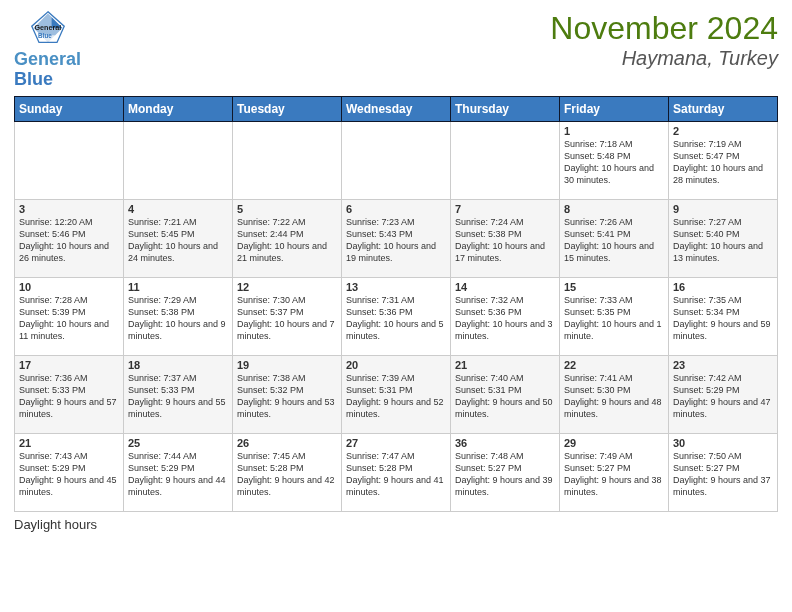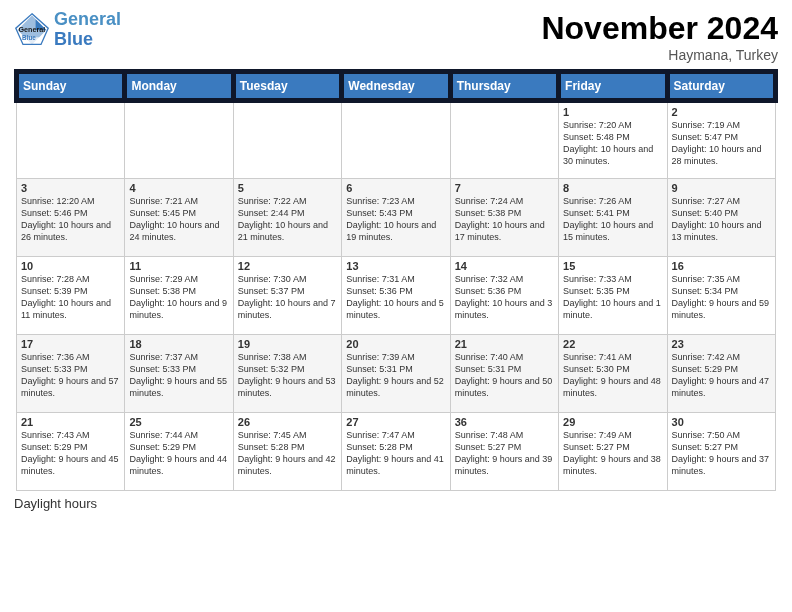--- a/index.html
+++ b/index.html
@@ -19,59 +19,61 @@
     .header {
       display: flex;
       justify-content: space-between;
       align-items: flex-start;
       margin-bottom: 6px;
     }
     .logo {
       display: flex;
       align-items: center;
       gap: 4px;
+      flex-direction: column;
     }
     .logo-text {
       font-size: 18px;
       font-weight: bold;
       color: #1a1a1a;
       line-height: 1.1;
     }
     .logo-text span {
       color: #4a90c4;
     }
     .logo-icon {
       width: 36px;
       height: 36px;
     }
     .title-block {
       text-align: right;
     }
     .month-title {
       font-size: 32px;
-      font-weight: bold;
-      color: #000000;
+      font-weight: normal;
+      color: #4d7c0f;
     }
     .location {
-      font-size: 14px;
+      font-size: 20px;
       color: #555;
+      font-style: italic;
     }
     .calendar {
       width: 100%;
       border-collapse: collapse;
       table-layout: fixed;
     }
     .calendar th {
       background: #3a7abf;
       color: #fff;
       font-size: 12px;
       font-weight: bold;
       padding: 5px 4px;
       text-align: left;
-      border: 5px solid #0f172a;
+      border: 1px solid #0f172a;
     }
     .calendar td {
       vertical-align: top;
       border: 1px solid #ccc;
       padding: 3px 4px;
       font-size: 9.5px;
       color: #333;
       height: 78px;
       background: #fff;
     }
@@ -138,21 +140,21 @@
     </thead>
     <tbody id="calendar-body">
     <tr>
           <td class="empty"></td>
           <td class="empty"></td>
           <td class="empty"></td>
           <td class="empty"></td>
           <td class="empty"></td>
           <td>
             <span class="day-number">1</span>
-            <div class="day-info">Sunrise: 7:20 AM
+            <div class="day-info">Sunrise: 7:18 AM
 Sunset: 5:48 PM
 Daylight: 10 hours and 30 minutes.</div>
           </td>
           <td>
             <span class="day-number">2</span>
             <div class="day-info">Sunrise: 7:19 AM
 Sunset: 5:47 PM
 Daylight: 10 hours and 28 minutes.</div>
           </td>
         </tr>

